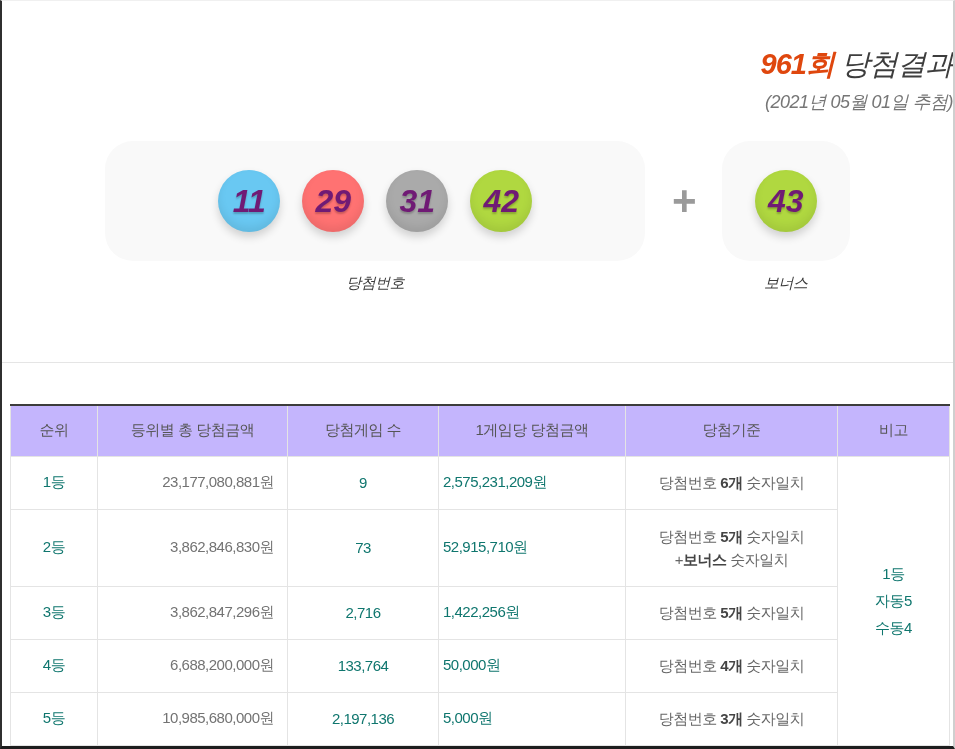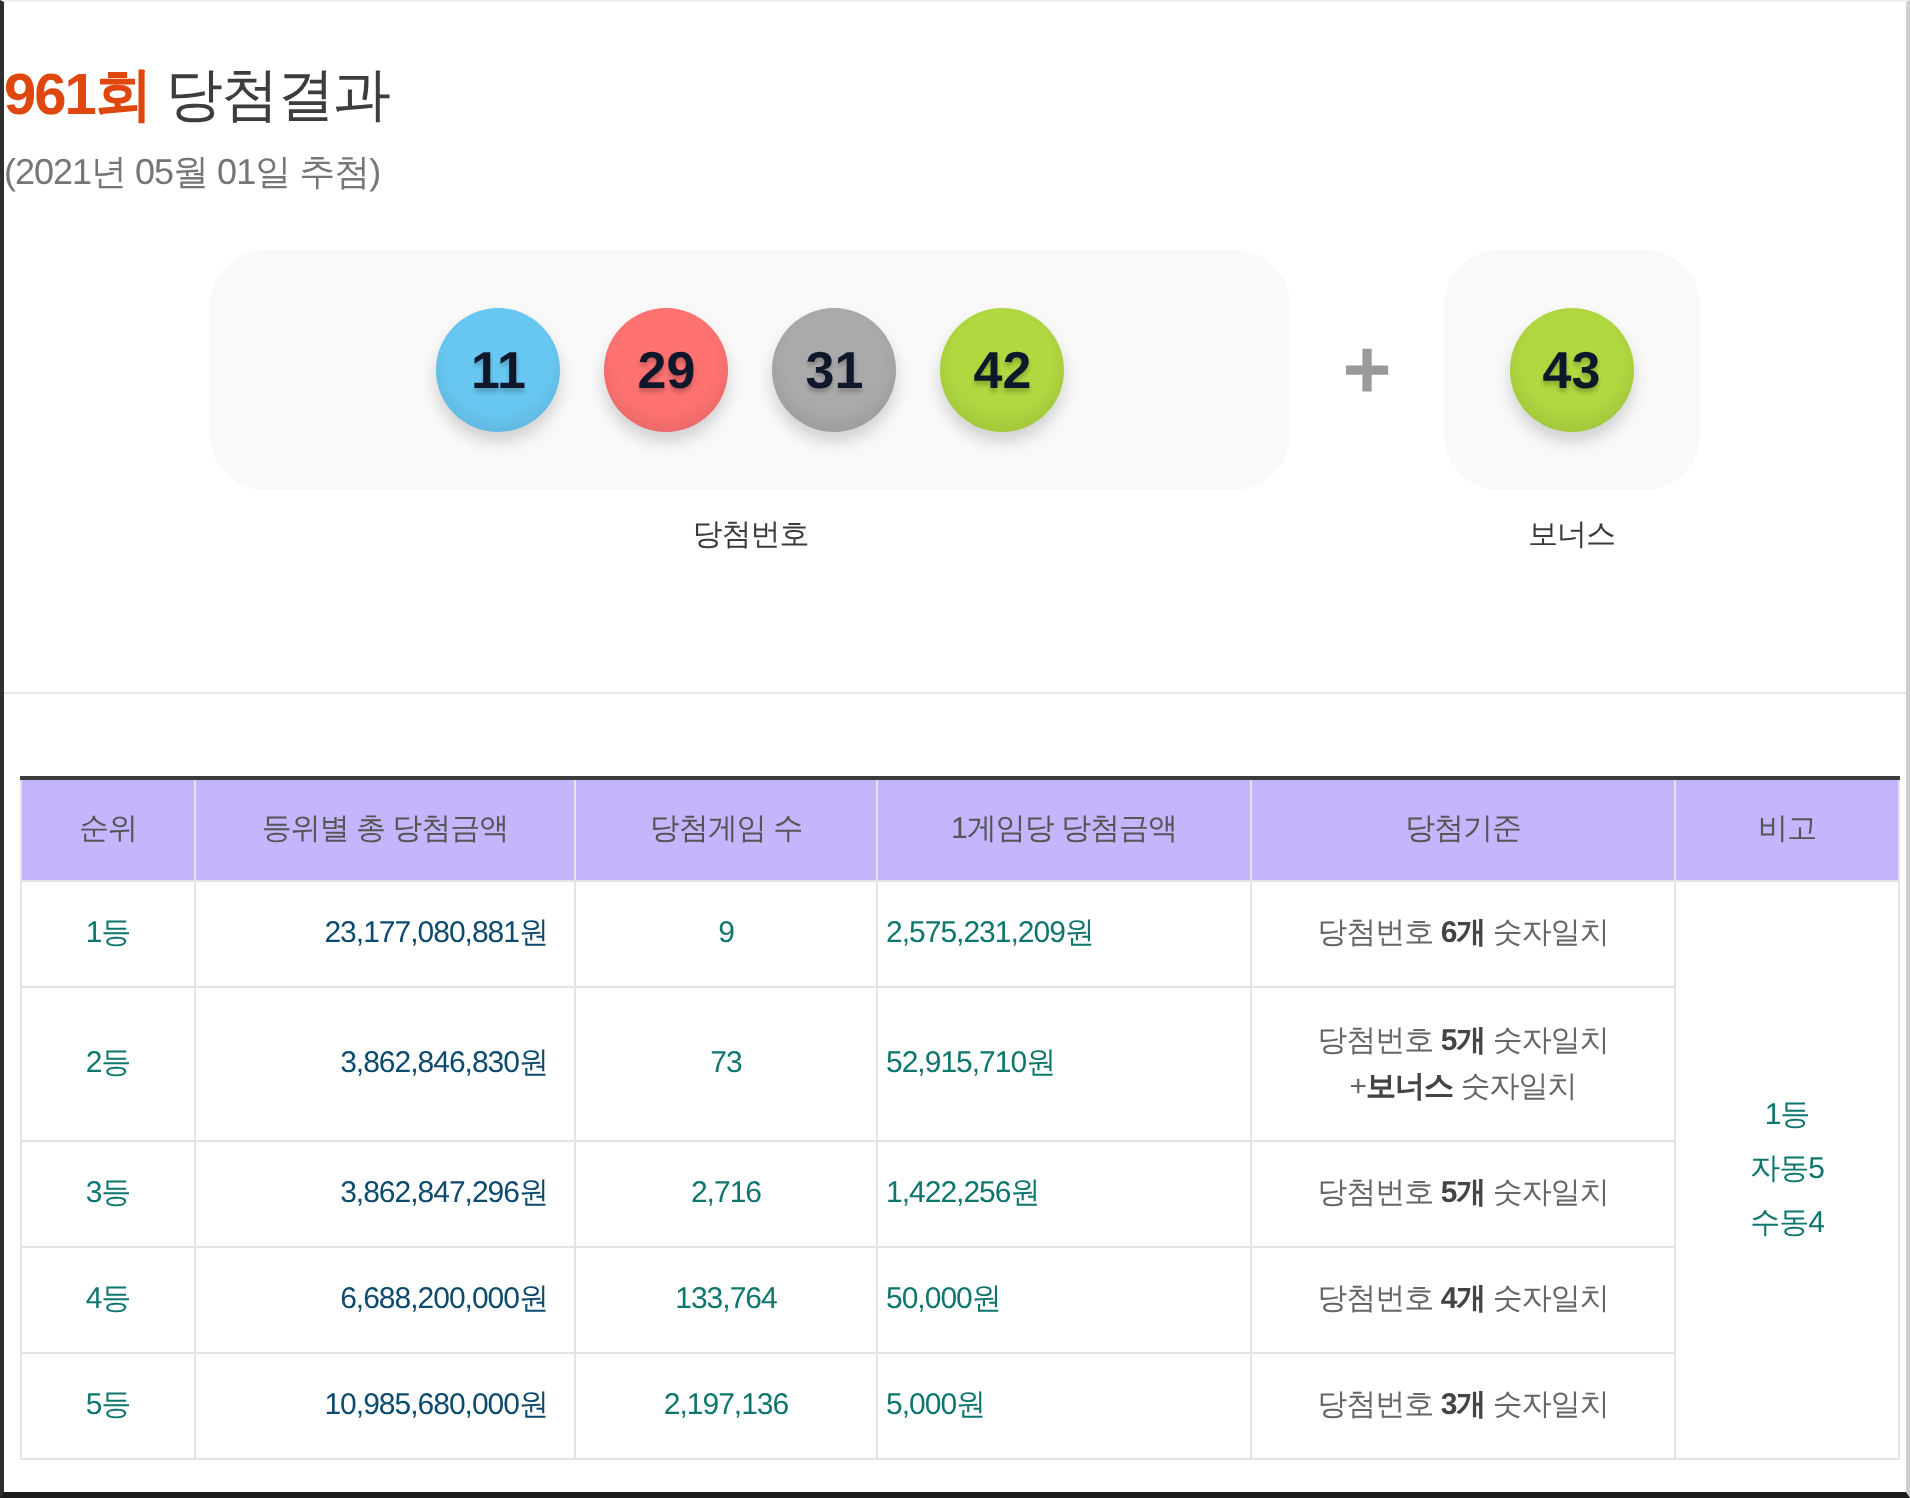--- a/index.html
+++ b/index.html
@@ -8,58 +8,58 @@
 
   .page {
     width:955px; height:749px; background:#fff; overflow:hidden;
     border-left:2px solid #2f2f2f;
     border-bottom:3px solid #1d1d1d;
     border-right:2px solid #cfcfcf;
     border-top:1px solid #f0f0f0;
   }
 
   
-  .hero { text-align:left; padding-top:30px; }
+  .hero { text-align:right; padding-top:46px;font-style:italic; }
   .title { font-size:29px; line-height:34px; color:#3d3d3d; font-weight:500; letter-spacing:-1px; }
   .title .round { color:#df470e; font-weight:700; }
   .subtitle { margin-top:9px; font-size:18px; color:#767676; letter-spacing:-0.5px; }
 
   .draw-row { display:flex; justify-content:center; align-items:center; margin-top:27px; }
   .draw-col { display:flex; flex-direction:column; align-items:center; }
   .numbers-panel {
     width:540px; height:120px; background:#f9f9f9; border-radius:28px;
     display:flex; align-items:center; justify-content:center; gap:22px;
   }
   .bonus-panel {
     width:128px; height:120px; background:#f9f9f9; border-radius:28px;
     display:flex; align-items:center; justify-content:center;
   }
   .ball {
-    width:62px; height:62px; border-radius:50%; color:#0f172a;
-    font-size:26px; font-weight:700; display:flex; align-items:center; justify-content:center;
+    width:62px; height:62px; border-radius:50%; color:#701a75;
+    font-size:32px; font-weight:700; display:flex; align-items:center; justify-content:center;
     box-shadow:0 5px 8px rgba(0,0,0,0.16), inset 0 -5px 8px rgba(0,0,0,0.08);
     text-shadow:0 2px 2px rgba(0,0,0,0.22);
   }
   .plus { font-size:42px; color:#9a9a9a; font-weight:700; margin:0 26px 33px; line-height:1; }
   .panel-label { margin-top:13px; font-size:15px; color:#3b3b3b; letter-spacing:-0.5px; }
 
   .divider { height:1px; background:#e5e5e5; margin-top:69px; }
 
   
   .table-wrap { margin:41px 8px 0; }
   table.results {
     width:100%; border-collapse:collapse; table-layout:fixed;
     border-top:2px solid #3c3c3c; font-size:15px; letter-spacing:-0.5px;
   }
   .results th {
     background:#c4b5fd; height:51px; font-weight:400; color:#555;
     border:1px solid #e4e4e4; border-top:none;
   }
   .results td { border:1px solid #e4e4e4; color:#0f766e; text-align:center; padding:4px; }
-  .results td.amount { color:#0c4a6e; text-align:right; padding-right:13px; }
+  .results td.amount { color:#737373; text-align:right; padding-right:13px; }
   .results td.per { text-align:left; padding-right:1px; }
   .results td.criteria { color:#666; }
   .results td.criteria b { color:#444; font-weight:700; }
   .results td.criteria .line { line-height:23px; }
   .results td.remark { vertical-align:middle; }
   .results td.remark .line { line-height:27px; }
 </style>
 </head>
 <body>
 

